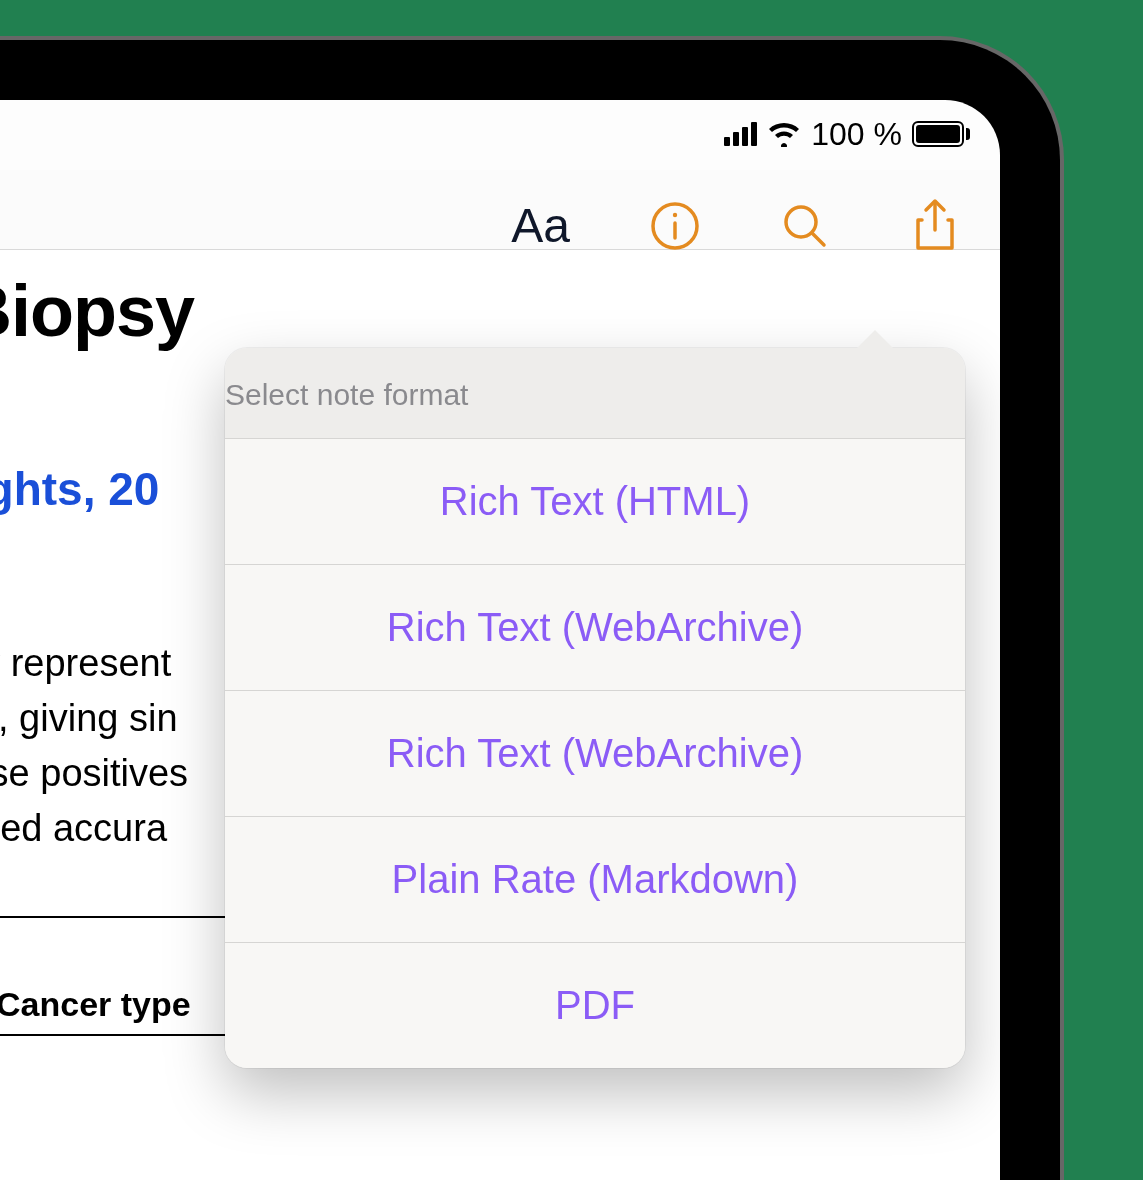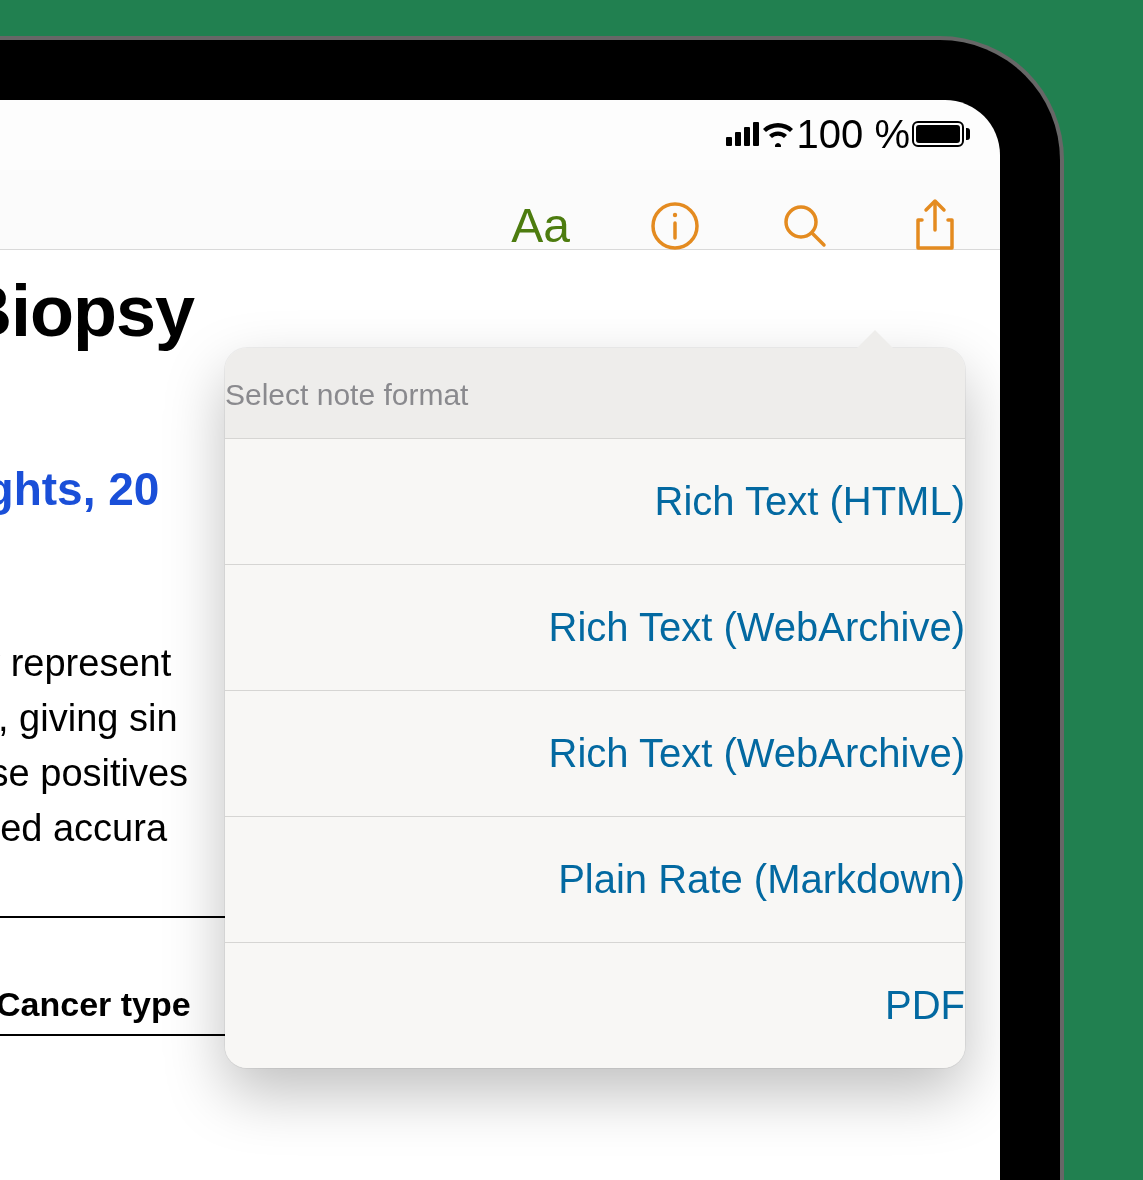--- a/index.html
+++ b/index.html
@@ -29,23 +29,23 @@
   }
 
   
   .statusbar {
     position: absolute;
     top: 14px;
     right: 30px;
     height: 40px;
     display: flex;
     align-items: center;
-    gap: 2px;
+    gap: 10px;
     color: #000;
-    font-size: 40px;
+    font-size: 32px;
     font-weight: 500;
   }
   .statusbar .signal { display:flex; align-items:flex-end; gap:3px; }
   .statusbar .signal span { width:6px; background:#000; border-radius:1px; }
   .statusbar .wifi svg { display:block; }
   .statusbar .battery { display:flex; align-items:center; }
   .statusbar .battery-body {
     width: 52px; height: 26px; border: 2.5px solid #000; border-radius: 6px; position: relative;
   }
   .statusbar .battery-fill { position:absolute; left:2px; top:2px; bottom:2px; right:2px; background:#000; border-radius:3px;}
@@ -59,21 +59,21 @@
     right: 0;
     height: 80px;
     display: flex;
     justify-content: flex-end;
     align-items: center;
     gap: 80px;
     padding-right: 40px;
     border-bottom: 1px solid #d9d9d9;
     background: #fbfbfb;
   }
-  .toolbar .icon { color: #4d7c0f; display:flex; align-items:center; justify-content:center;margin-top:32px; }
+  .toolbar .icon { color: #0f172a; display:flex; align-items:center; justify-content:center;margin-top:32px; }
 
   
   .doc {
     position:absolute;
     top: 150px;
     left: 0;
     right: 0;
     bottom: 0;
     background:#fff;
     padding-top: 20px;
@@ -140,23 +140,23 @@
   }
   .popover .header {
     font-size: 30px;
     color:#8a8a8e;
     padding: 30px 0 26px;
     border-bottom:1px solid #d6d5d3;
     background:#eeedeb;
     border-radius:22px 22px 0 0;
   }
   .popover .item {
-    text-align:right;
+    text-align:center;
     font-size: 40px;
-    color:#0369a1;
+    color:#8b5cf6;
     padding: 40px 0;
     border-bottom:1px solid #d6d5d3;
     background:#f8f7f5;
   }
   .popover .item:last-child { border-bottom:none; border-radius:0 0 22px 22px;}
 </style>
 </head>
 <body>
 
 <div class="device">

